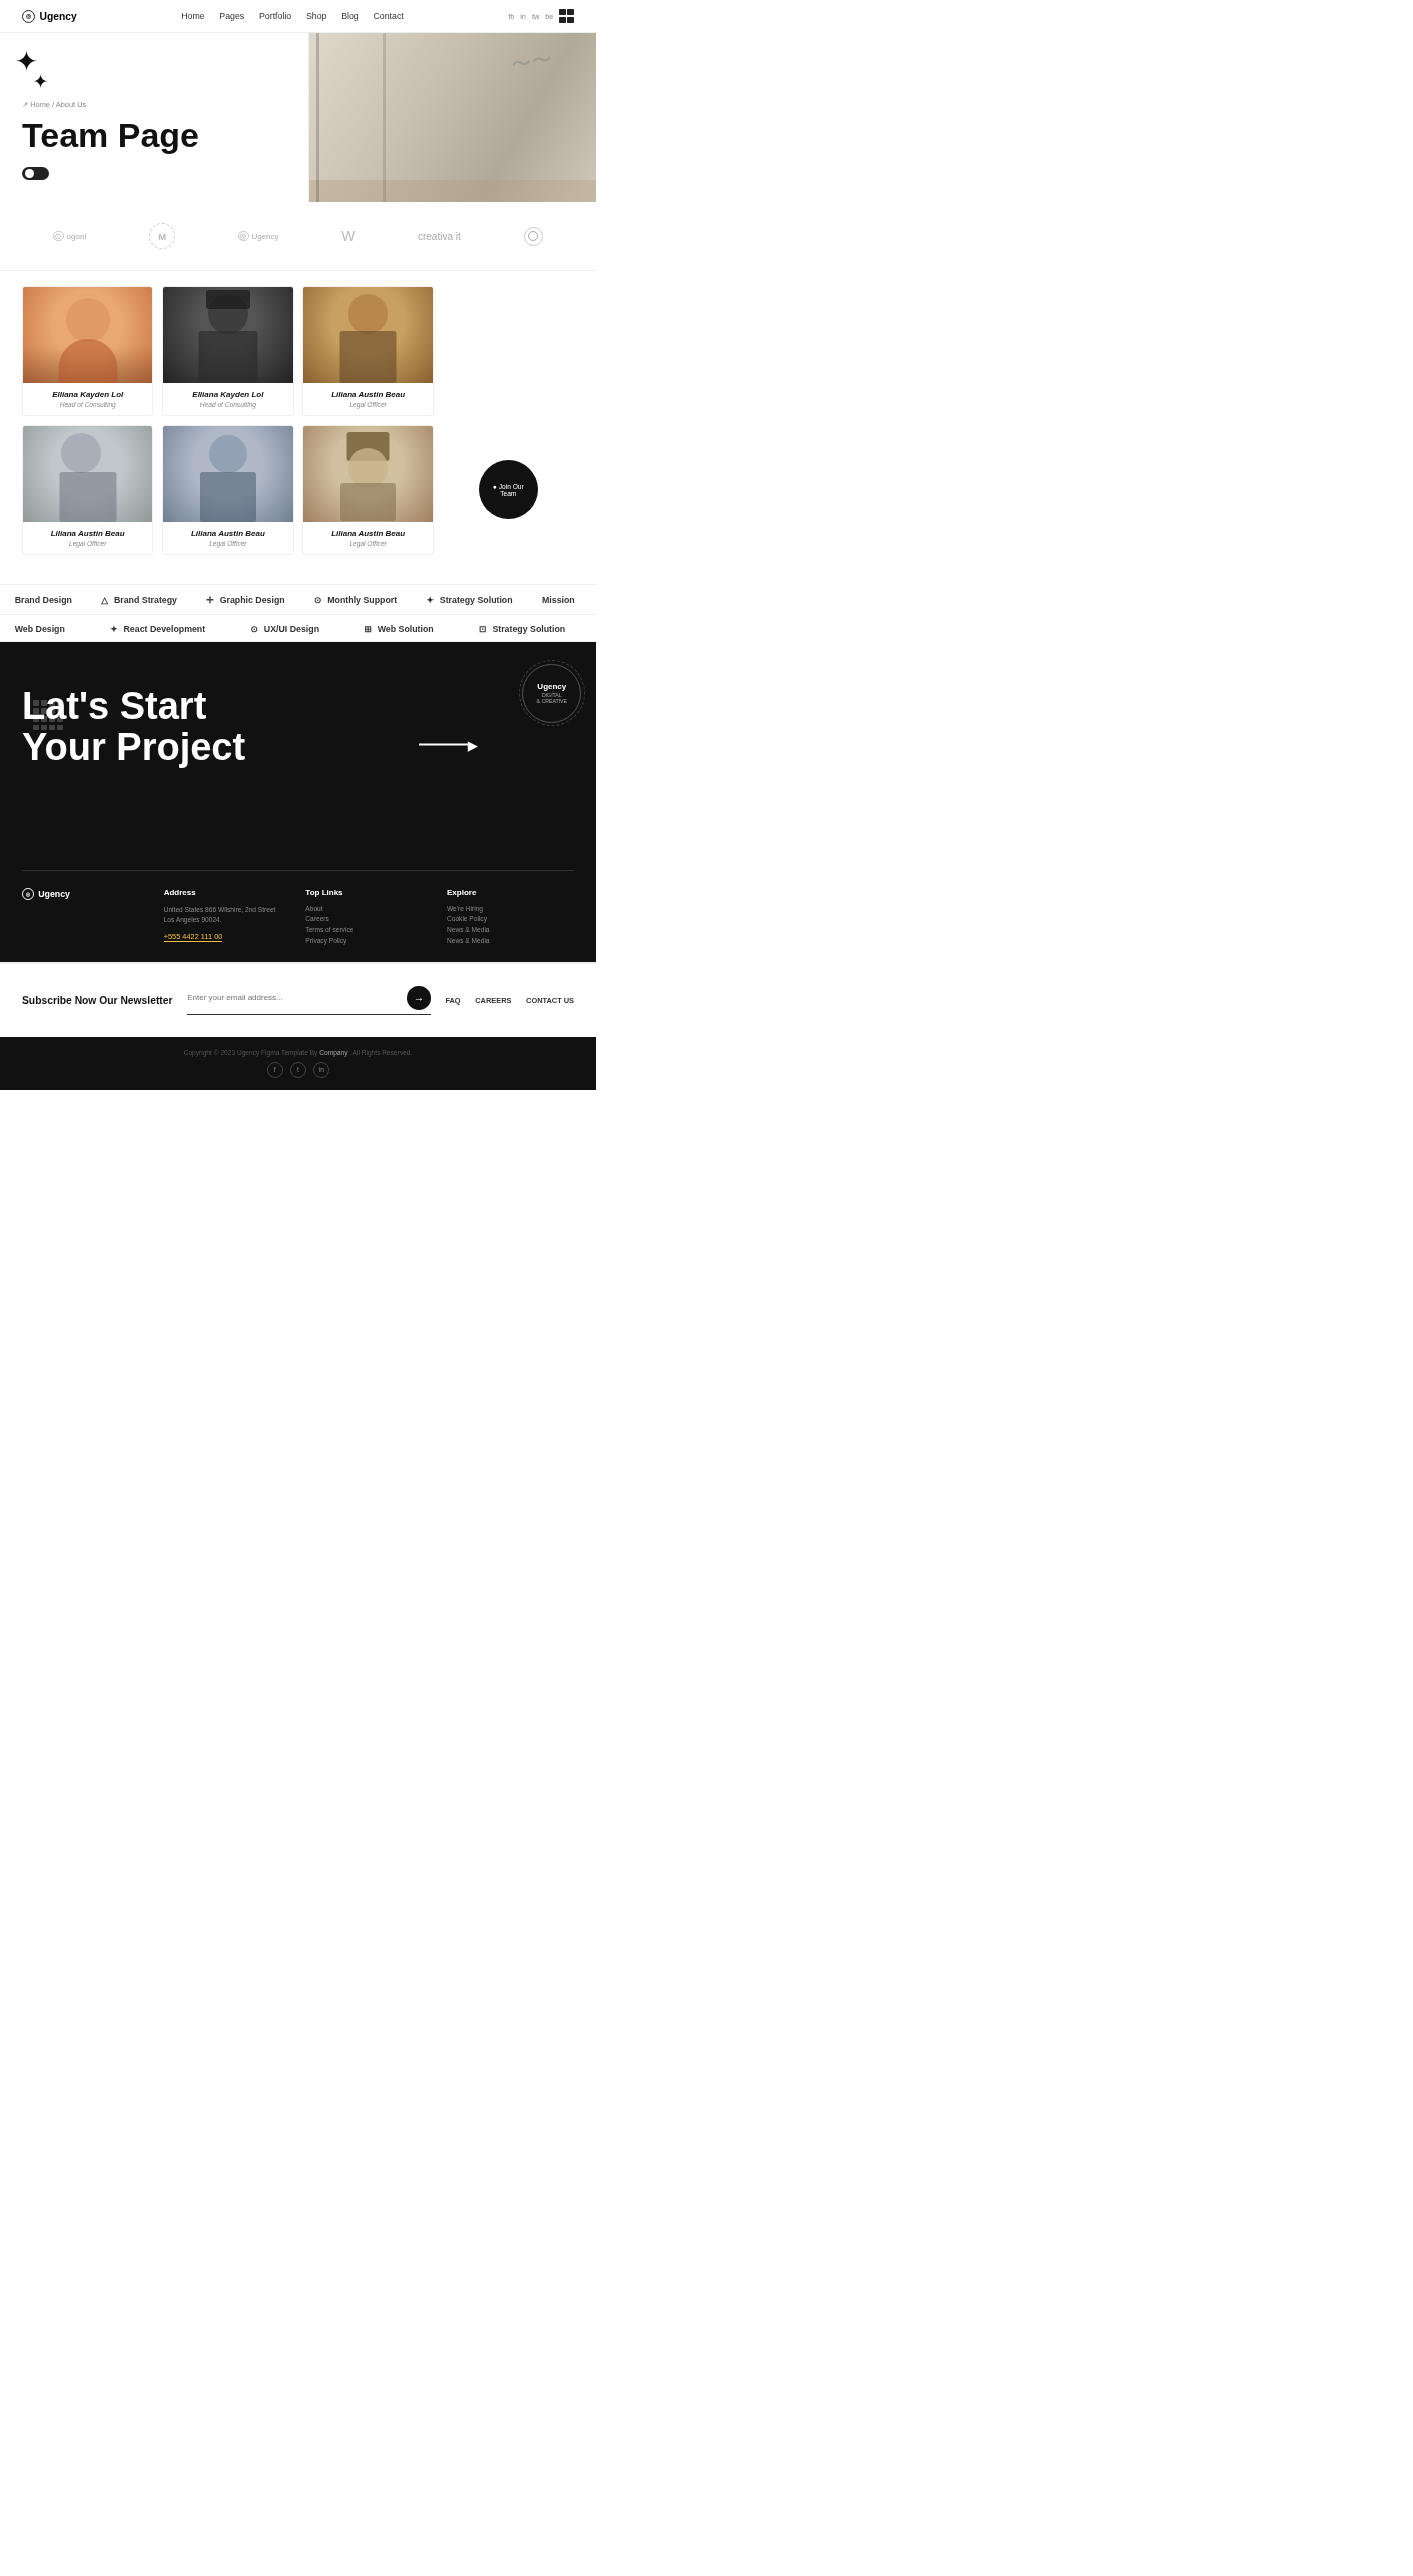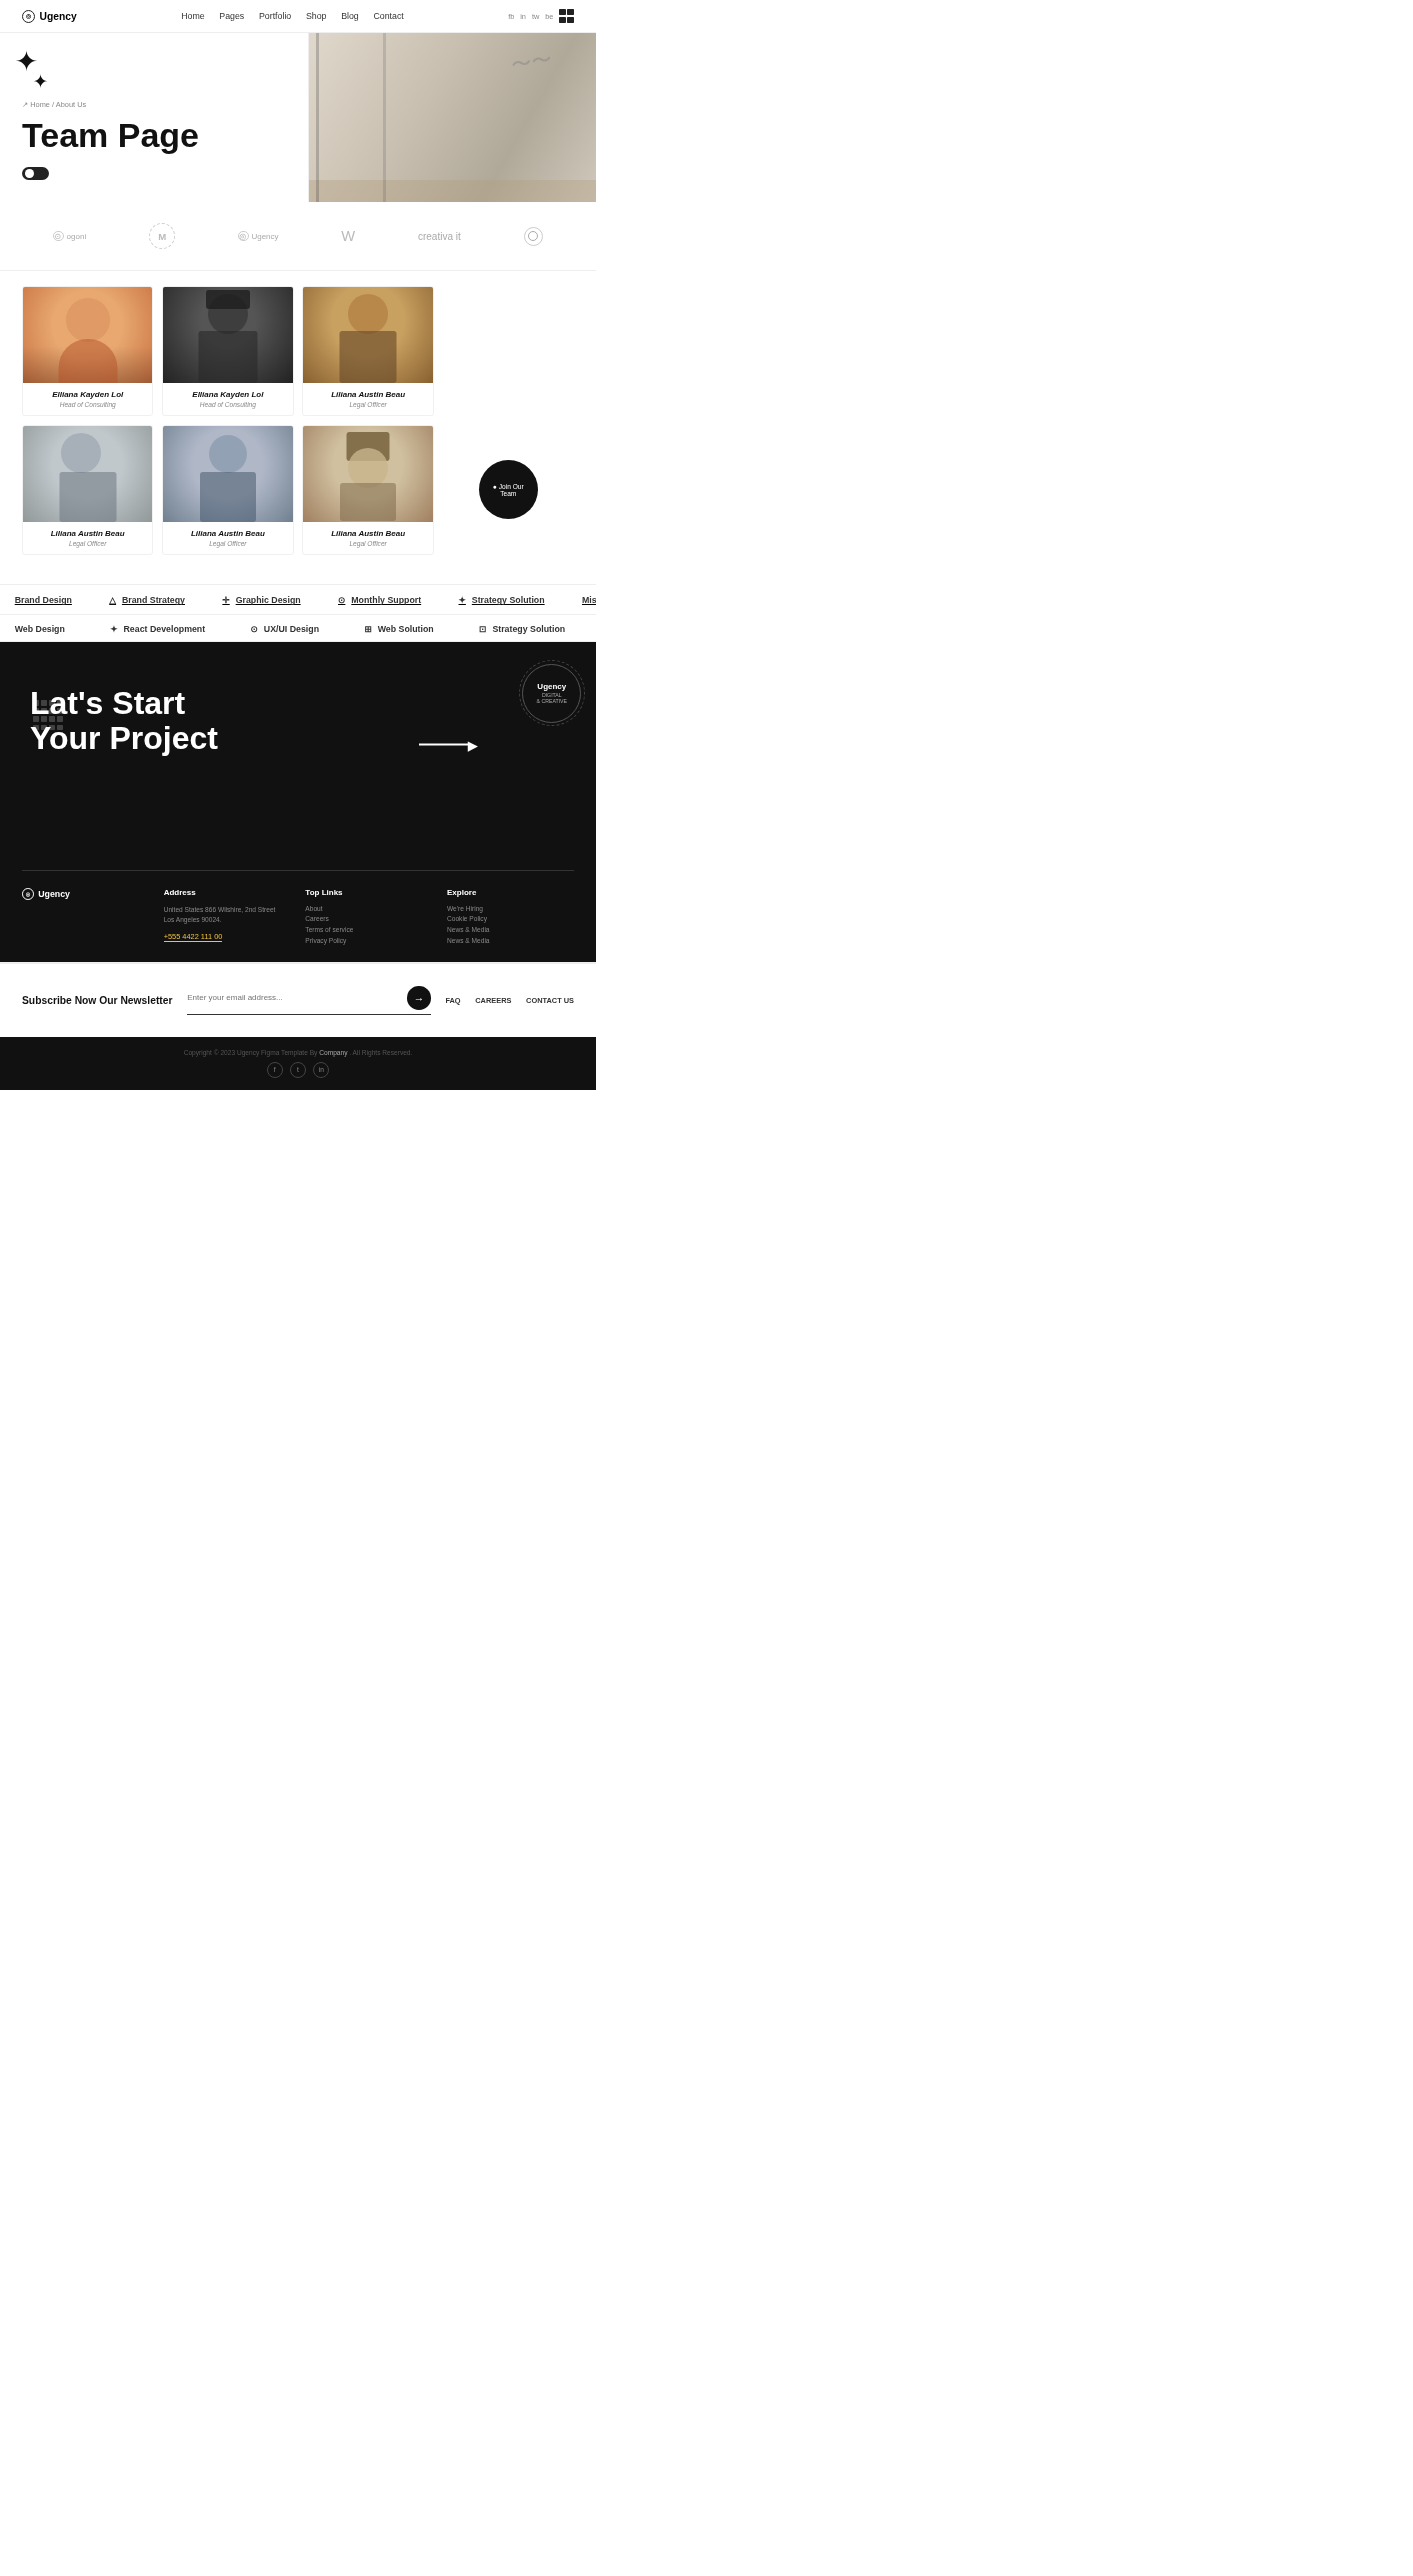--- a/index.html
+++ b/index.html
@@ -79,34 +79,34 @@
 
     
     .team-row2 { display: grid; grid-template-columns: repeat(4, 1fr); gap: 8.8px; margin-top: 8.8px; }
     .team-row2-join { display: flex; align-items: center; justify-content: center; }
 
     
     .marquee-strip {
       background: #fff; border-top: 0.7px solid #eee; border-bottom: 0.7px solid #eee;
       padding: 7.4px 0; overflow: hidden; white-space: nowrap;
     }
-    .marquee-content { display: inline-flex; gap: 8px; animation: marquee 18s linear infinite; text-decoration: underline; }
+    .marquee-content { display: inline-flex; gap: 0; animation: marquee 18s linear infinite; }
     .marquee-item { display: flex; align-items: center; gap: 5.9px; padding: 0 14.7px; font-size: 8.8px; font-weight: 600; color: #333; }
     @keyframes marquee { from { transform: translateX(0); } to { transform: translateX(-50%); } }
 
     .marquee-strip2 { background: #fff; padding: 5.9px 0; overflow: hidden; white-space: nowrap; border-bottom: 1.5px solid #eee; }
     .marquee-content2 { display: inline-flex; gap: 16px; animation: marquee2 20s linear infinite; }
     @keyframes marquee2 { from { transform: translateX(0); } to { transform: translateX(-50%); } }
 
     
     .cta-dark {
       background: #111; color: #fff; padding: 44px 22px 37px;
       position: relative; min-height: 206px;
     }
-    .cta-dark-title { font-size: 32px; font-weight: 900; line-height: 1.1; max-width: 368px; margin-left: 8px; }
+    .cta-dark-title { font-size: 38px; font-weight: 900; line-height: 1.1; max-width: 368px; }
     .cta-brand-circle {
       position: absolute; right: 14.7px; top: 22px;
       width: 59px; height: 59px; border-radius: 50%; border: 1.1px solid #555;
       display: flex; align-items: center; justify-content: center;
       flex-direction: column; text-align: center;
     }
     .cta-brand-text { font-size: 8px; font-weight: 700; color: #fff; }
     .cta-brand-circle-ring {
       position: absolute; right: 11px; top: 18.4px;
       width: 66px; height: 66px; border-radius: 50%; border: 0.7px dashed #444;

